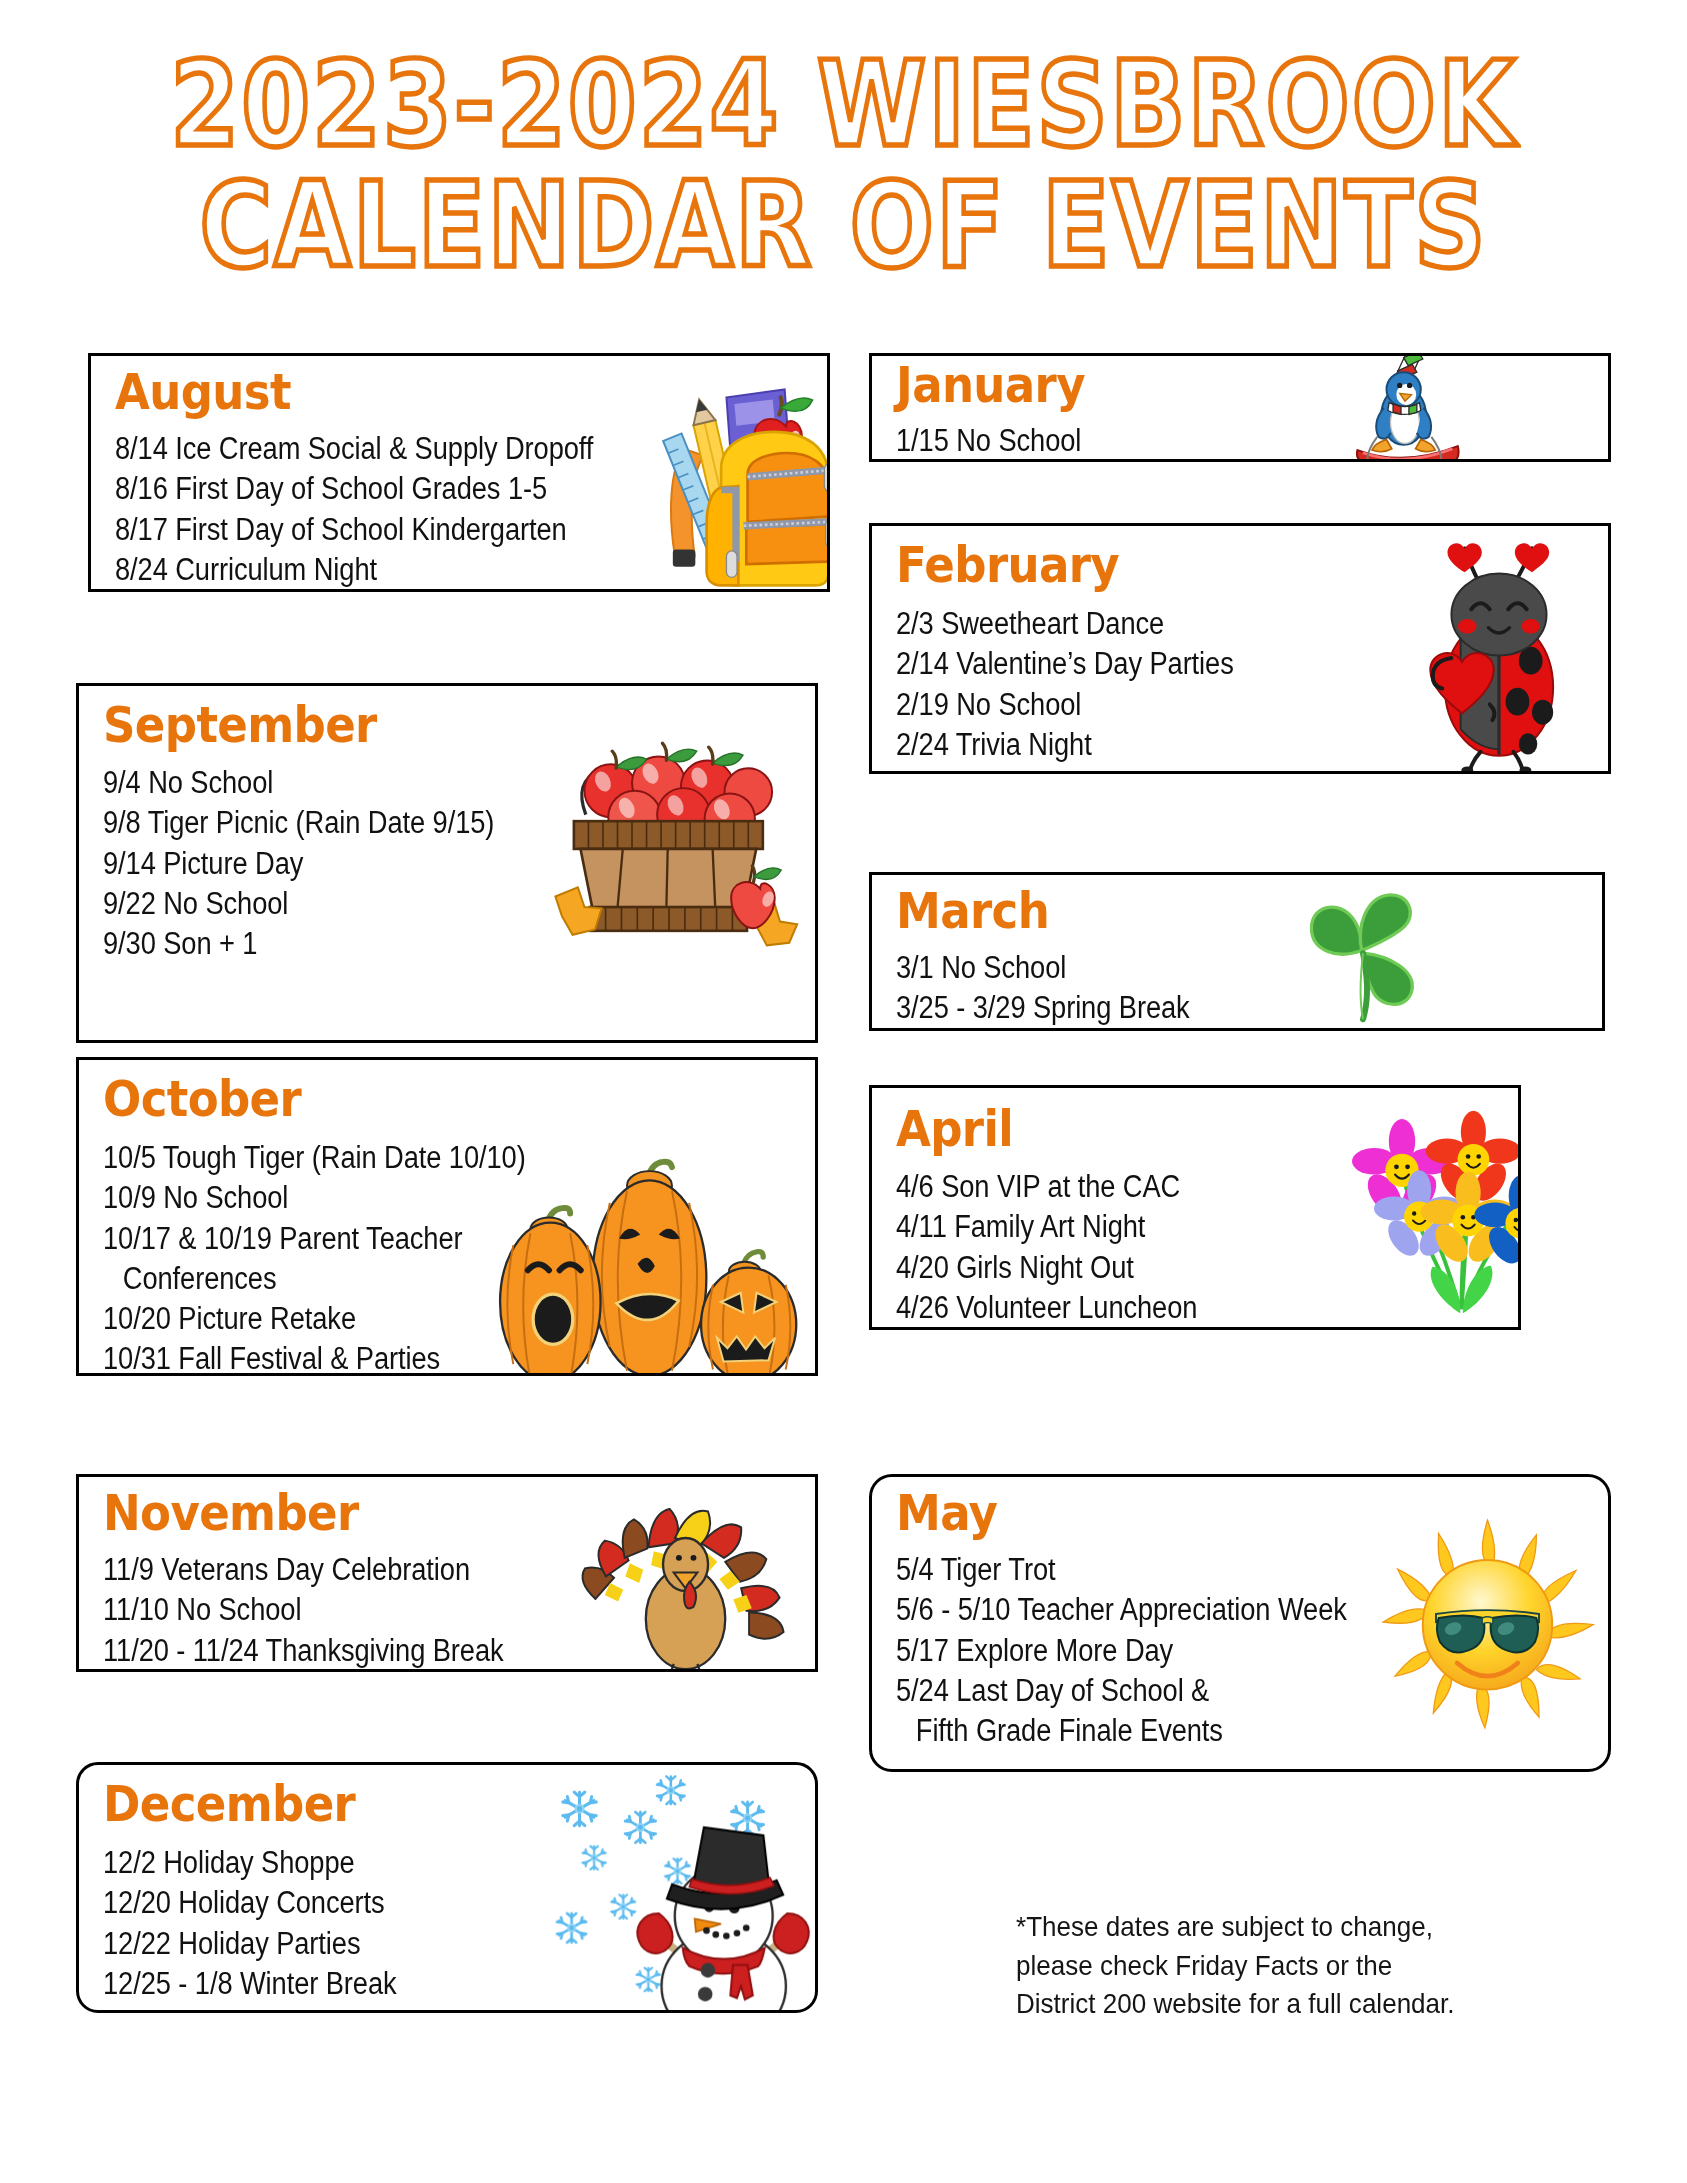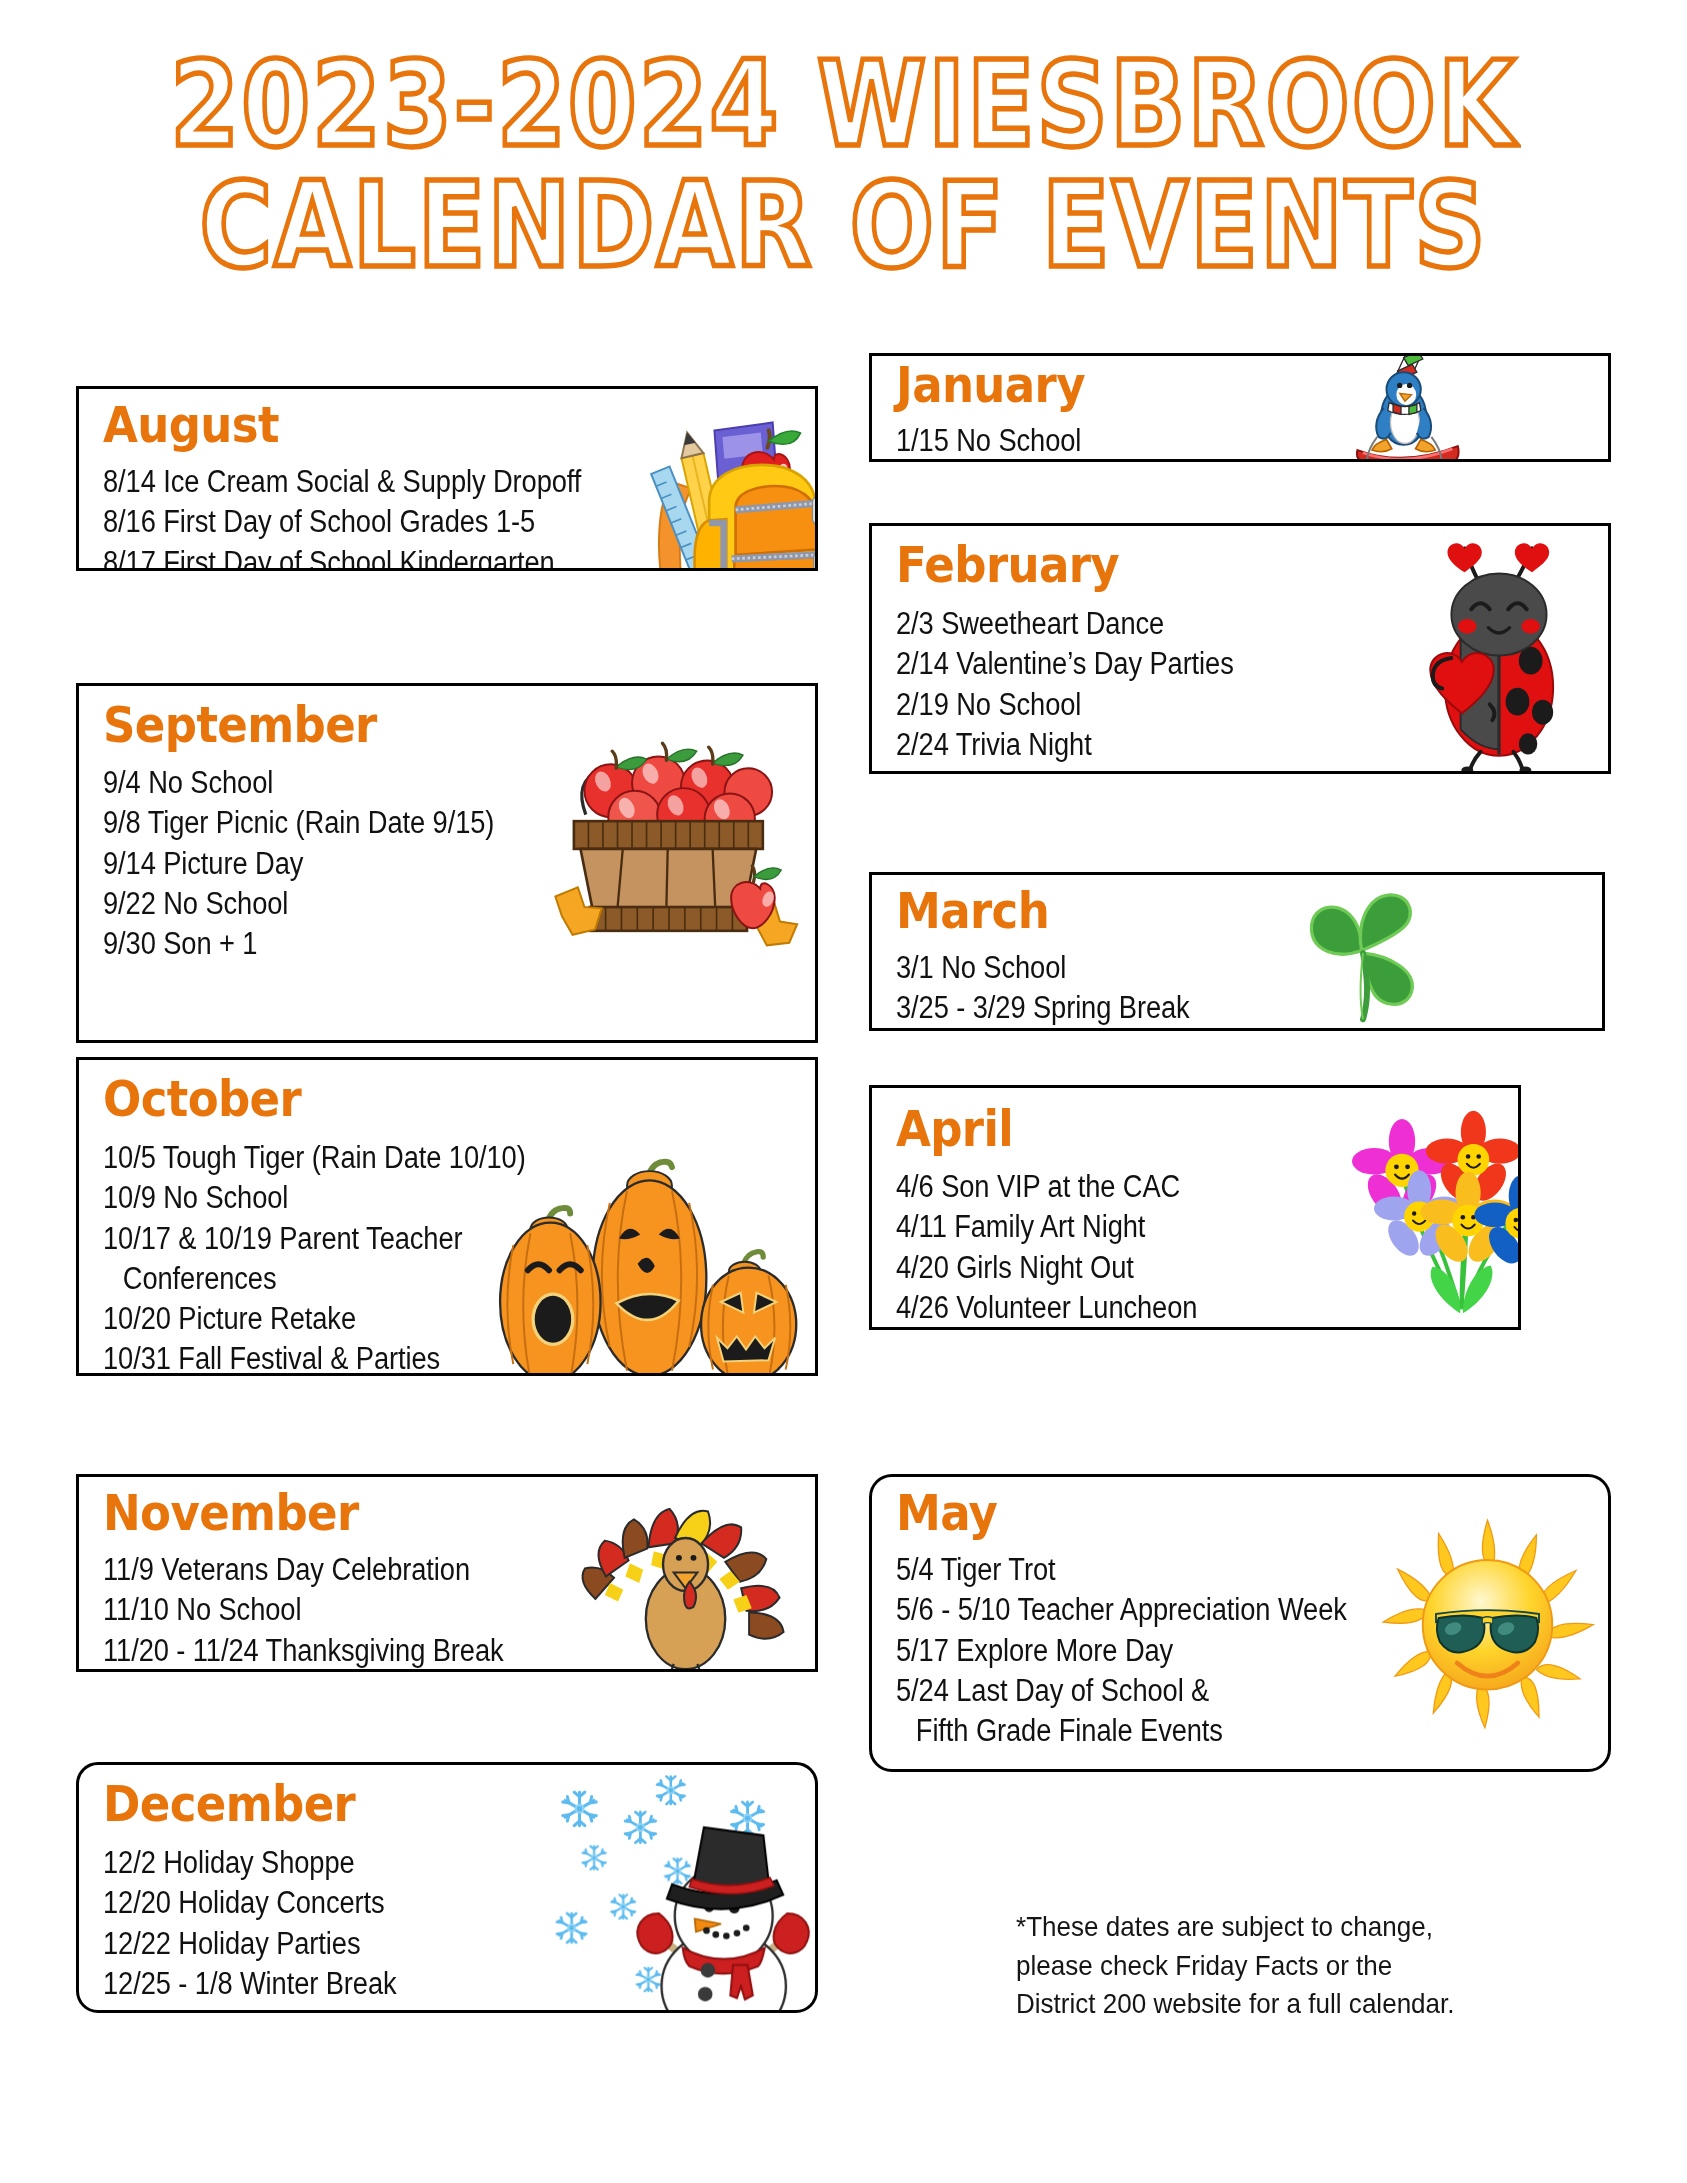--- a/index.html
+++ b/index.html
@@ -95,21 +95,21 @@
   .art svg { display: block; }
 </style>
 </head>
 <body>
 
 <div id="page-title">
   <span class="title-line">2023-2024 WIESBROOK</span>
   <span class="title-line">CALENDAR OF EVENTS</span>
 </div>
 
-<div class="month-box" style="left:76px; top:353px; width:742px; height:185px;margin-top:33px;">
+<div class="month-box" style="left:88px; top:353px; width:742px; height:239px;">
   <div class="month-name" style="left:24px; top:12px;">August</div>
   <div class="events" style="left:24px; top:73px;">
     <span class="evt">8/14 Ice Cream Social &amp; Supply Dropoff</span>
     <span class="evt">8/16 First Day of School Grades 1-5</span>
     <span class="evt">8/17 First Day of School Kindergarten</span>
     <span class="evt">8/24 Curriculum Night</span>
   </div>
   <div class="art" style="left:552px; top:6.6px;">
     <svg width="192" height="225" viewBox="0 0 290 340">
 

